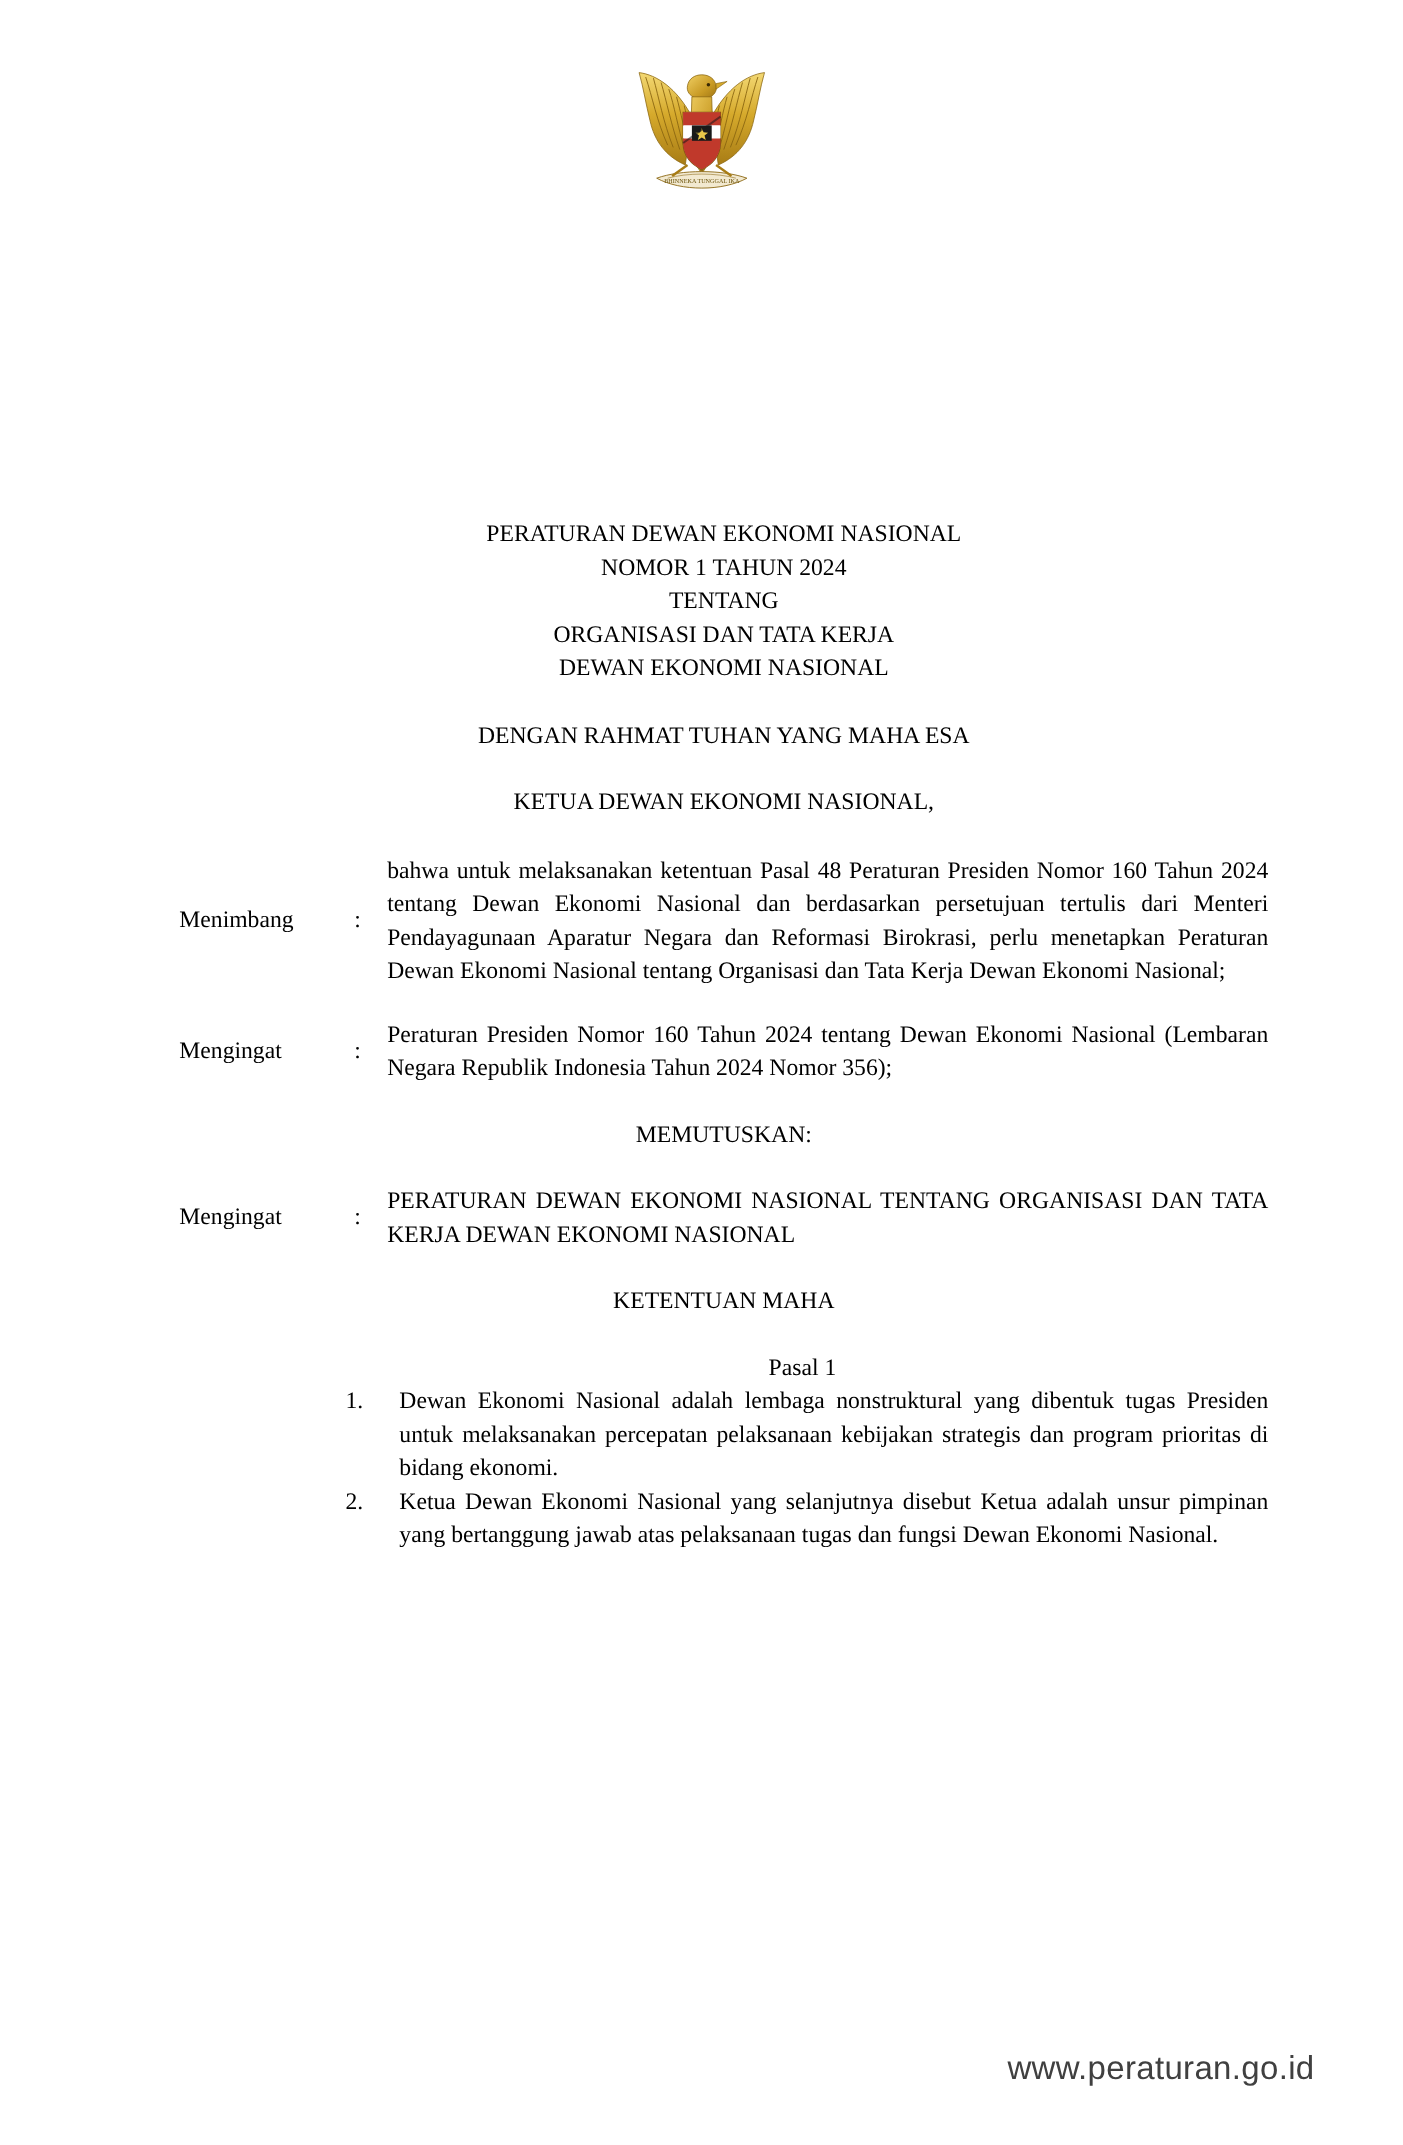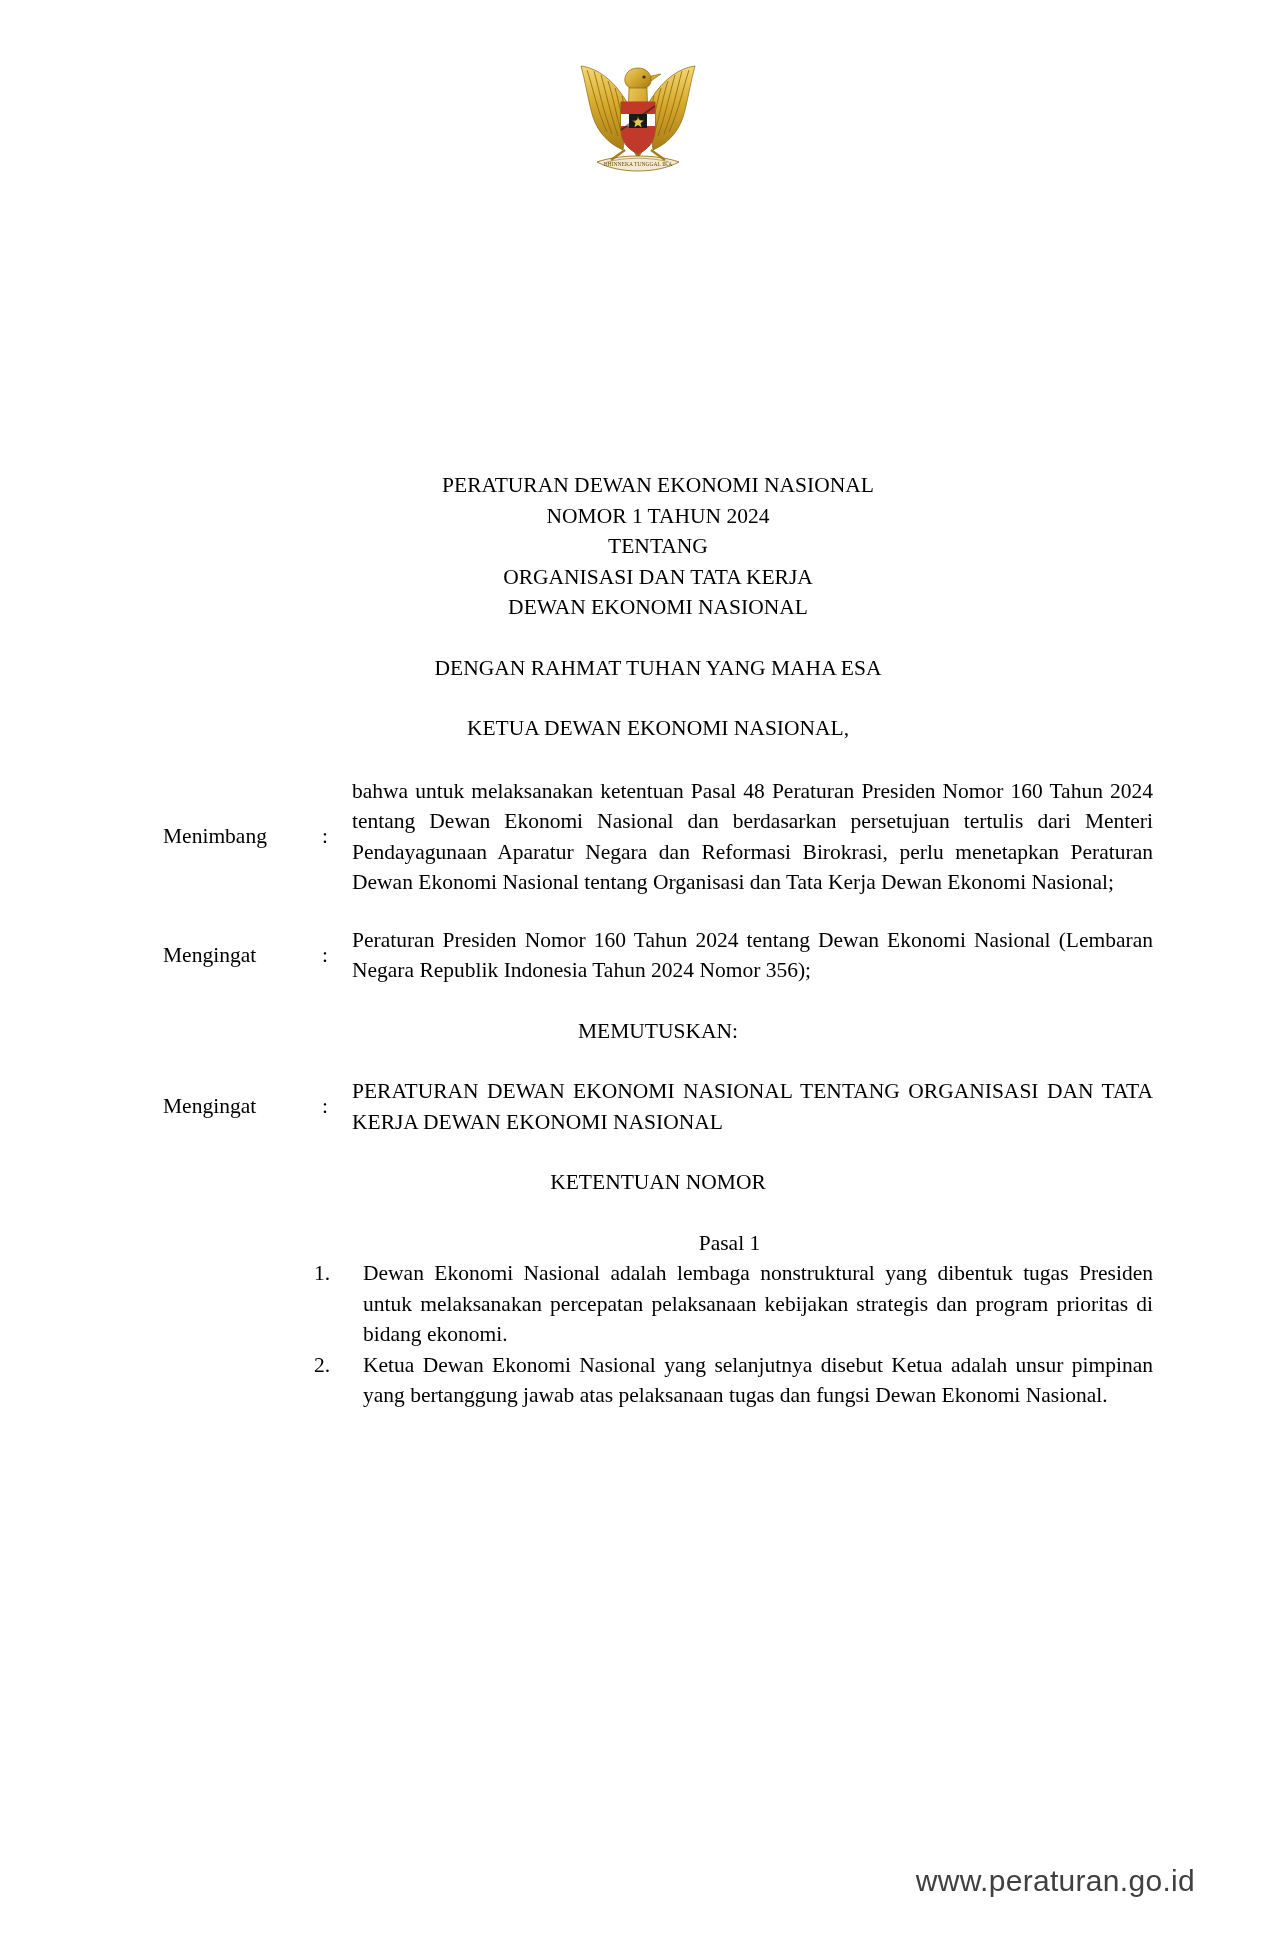--- a/index.html
+++ b/index.html
@@ -238,21 +238,21 @@
     <div class="spacer-md"></div>
 
     <div class="kv">
       <div class="kv-label">Mengingat</div>
       <div class="kv-colon">:</div>
       <div class="kv-value">PERATURAN DEWAN EKONOMI NASIONAL TENTANG ORGANISASI DAN TATA KERJA DEWAN EKONOMI NASIONAL</div>
     </div>
 
     <div class="spacer-md"></div>
 
-    <div class="center">KETENTUAN NOMOR</div>
+    <div class="center">KETENTUAN MAHA</div>
 
     <div class="spacer-md"></div>
 
     <div class="indent-body">
       <div class="center">Pasal 1</div>
 
       <ol class="num-list">
         <li class="num-item">
           <span class="num-marker">1.</span>
           <span class="num-text">Dewan Ekonomi Nasional adalah lembaga nonstruktural yang dibentuk tugas Presiden untuk melaksanakan percepatan pelaksanaan kebijakan strategis dan program prioritas di bidang ekonomi.</span>

